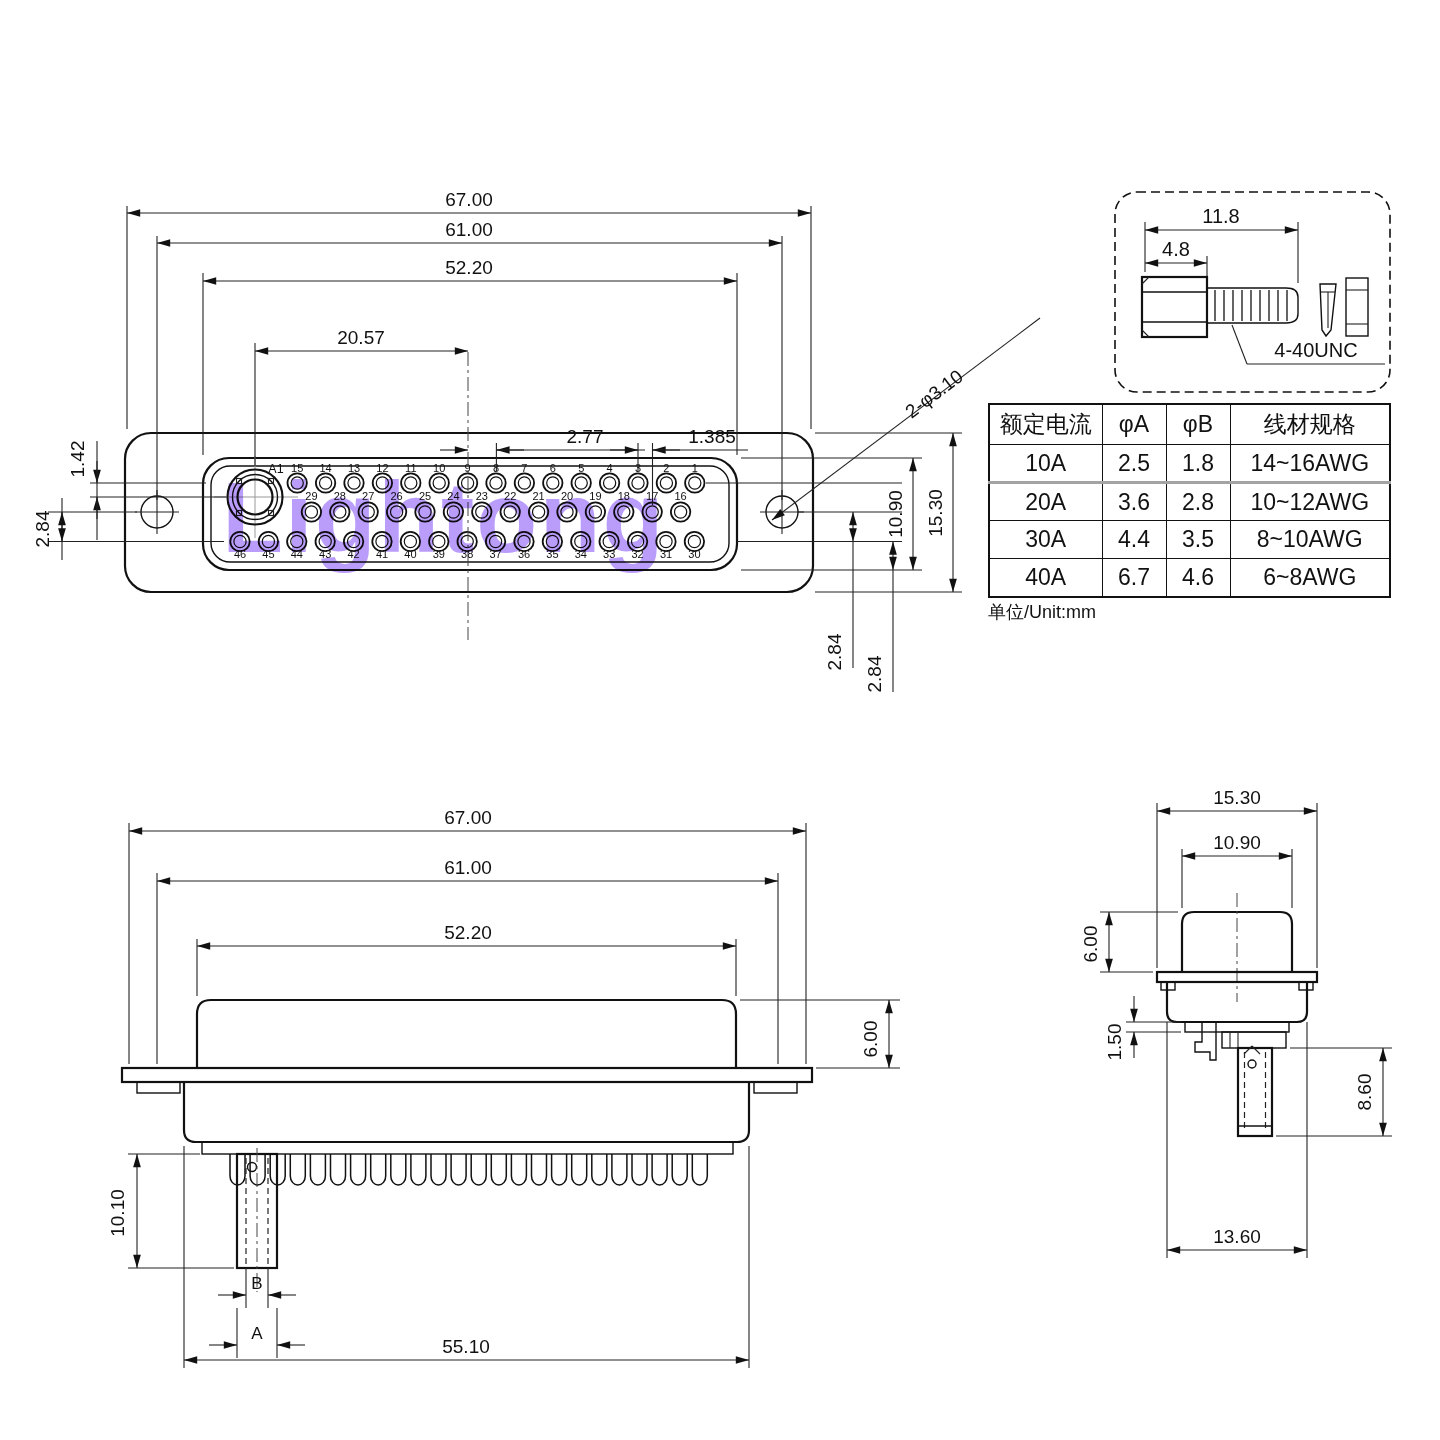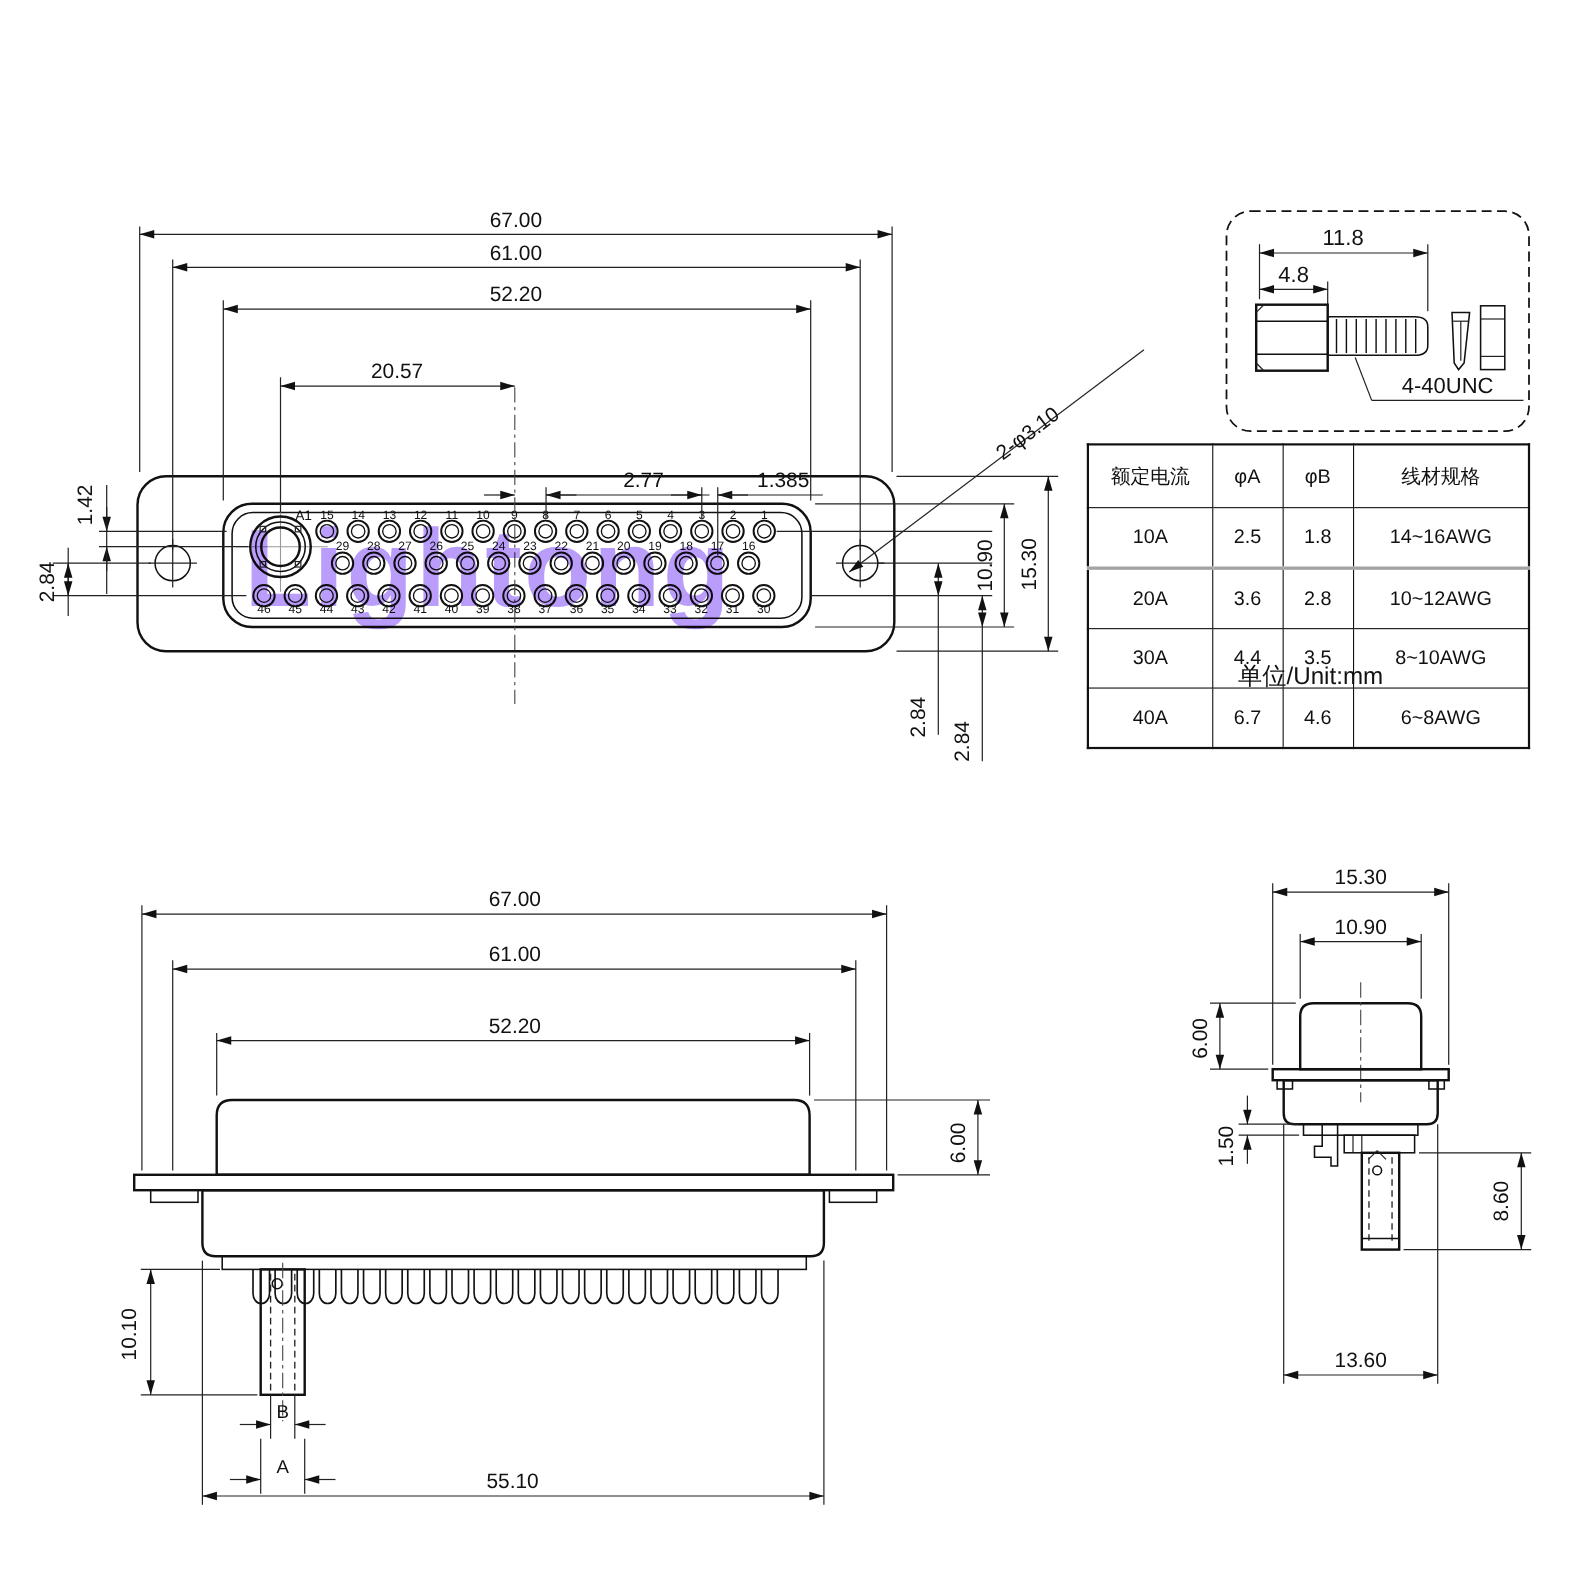--- a/index.html
+++ b/index.html
@@ -18,29 +18,29 @@
   text.pl{font-family:"Liberation Sans",sans-serif;font-size:11px;fill:#111;text-anchor:middle;}
   text.al{font-family:"Liberation Sans",sans-serif;font-size:12.5px;fill:#111;text-anchor:middle;}
   text.ab{font-family:"Liberation Sans",sans-serif;font-size:17px;fill:#111;text-anchor:middle;}
   .wm{position:absolute;left:222px;top:458px;width:535px;height:120px;
       font-size:100px;font-weight:bold;letter-spacing:2px;line-height:118px;
       color:#8b5cf6;opacity:.6;mix-blend-mode:multiply;pointer-events:none;
       font-family:"Liberation Sans",sans-serif;white-space:nowrap;overflow:hidden;}
   .spec{position:absolute;left:988px;top:403px;}
   .spec table{border-collapse:collapse;table-layout:fixed;}
   .spec td,.spec th{border:1.5px solid #111;text-align:center;vertical-align:middle;
-      font-weight:normal;font-size:18px;color:#111;padding:16px;
+      font-weight:normal;font-size:23px;color:#111;padding:4px;
       font-family:"Liberation Sans",sans-serif;}
   .spec table{border:2.5px solid #111;}
   .spec tr{height:38px;}
   .spec tr.hdr{height:37px;}
   .spec tr.heavy td{border-bottom:3px solid #a3a3a3;}
   .c1{width:113px;} .c2{width:64px;} .c3{width:64px;} .c4{width:160px;}
-  .unit{position:absolute;left:988px;top:600px;width:407px;text-align:center;
-        font-size:22px;color:#111;font-family:"Liberation Sans",sans-serif;}
+  .unit{position:absolute;left:988px;top:600px;width:407px;text-align:left;
+        font-size:18px;color:#111;font-family:"Liberation Sans",sans-serif;}
 </style>
 </head>
 <body>
 
 <div class="canvas">
 
 <svg width="1440" height="1440" viewBox="0 0 1440 1440">
   <defs>
     <marker id="aE" orient="auto" markerWidth="13" markerHeight="9" refX="12.5" refY="4.5">
       <path d="M0.5,1 L12.5,4.5 L0.5,8 z" fill="#111"></path>

